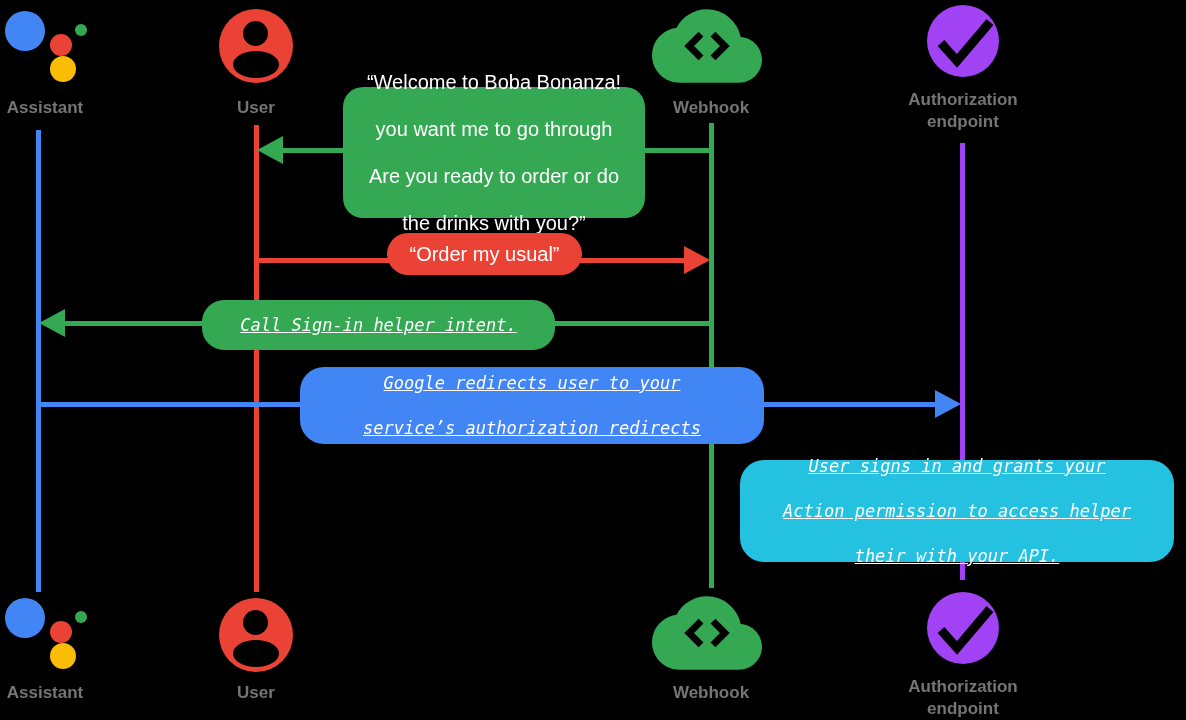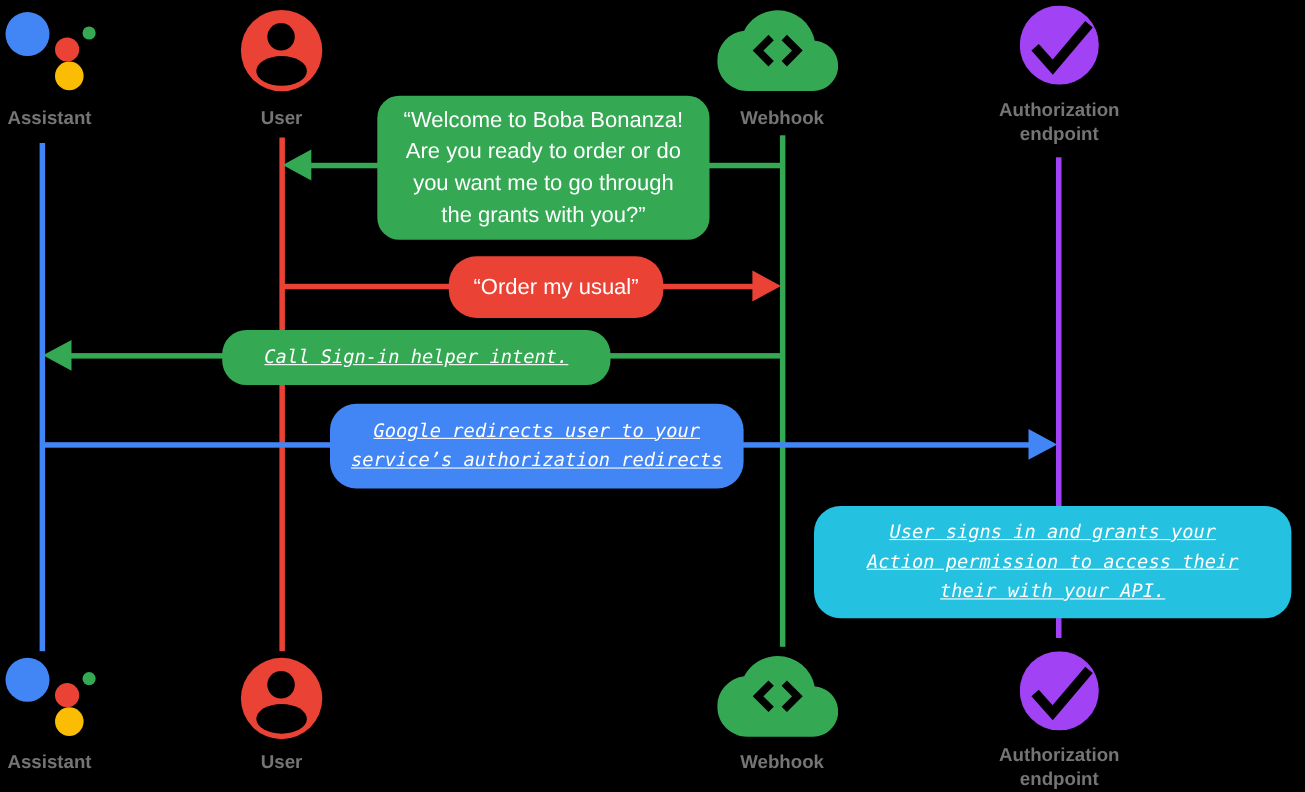--- a/index.html
+++ b/index.html
@@ -18,27 +18,27 @@
   .hl-signin{left:62px;top:321px;width:650px;background:#34A853;}
   .hl-redirect{left:38px;top:402px;width:899px;background:#4285F4;}
   
   .ah{position:absolute;width:0;height:0;border-style:solid;}
   .ah-welcome{left:257px;top:136px;border-width:14px 26px 14px 0;border-color:transparent #34A853 transparent transparent;}
   .ah-order{left:684px;top:246px;border-width:14px 0 14px 26px;border-color:transparent transparent transparent #EA4335;}
   .ah-signin{left:39px;top:309px;border-width:14px 26px 14px 0;border-color:transparent #34A853 transparent transparent;}
   .ah-redirect{left:935px;top:390px;border-width:14px 0 14px 26px;border-color:transparent transparent transparent #4285F4;}
   
   .bubble{position:absolute;color:#FFFFFF;display:flex;flex-direction:column;align-items:center;
-          justify-content:center;text-align:center;}
+          justify-content:center;text-align:center;gap:18px;}
   .bubble.sans{font-size:20px;line-height:29px;}
   .bubble.mono{font-family:"DejaVu Sans Mono",monospace;font-style:italic;font-size:17px;line-height:27px;text-decoration:underline;}
   .b-welcome{left:343px;top:87px;width:302px;height:131px;border-radius:20px;background:#34A853;}
-  .b-order{left:408px;top:233px;width:195px;height:56px;border-radius:25px;background:#EA4335;}
+  .b-order{left:387px;top:233px;width:195px;height:42px;border-radius:25px;background:#EA4335;}
   .b-signin{left:202px;top:300px;width:353px;height:50px;border-radius:22px;background:#34A853;}
-  .b-redirect{left:300px;top:367px;width:376px;height:77px;border-radius:24px;background:#4285F4;}
+  .b-redirect{left:300px;top:367px;width:464px;height:77px;border-radius:24px;background:#4285F4;}
   .b-grant{left:740px;top:460px;width:434px;height:102px;border-radius:24px;background:#24C1E0;}
   
   .label{position:absolute;width:160px;color:#757575;font-weight:700;font-size:17px;
          text-align:center;line-height:20px;}
   .label.two{line-height:22px;}
   
   .asst{position:absolute;width:90px;height:78px;}
   .asst .c{position:absolute;border-radius:50%;}
   .asst .blue{left:2px;top:2px;width:40px;height:40px;background:#4285F4;}
   .asst .red{left:47px;top:25px;width:22px;height:22px;background:#EA4335;}
@@ -66,37 +66,37 @@
   <div class="ah ah-welcome"></div>
   <div class="hline hl-order"></div>
   <div class="ah ah-order"></div>
   <div class="hline hl-signin"></div>
   <div class="ah ah-signin"></div>
   <div class="hline hl-redirect"></div>
   <div class="ah ah-redirect"></div>
 
   <div class="bubble sans b-welcome">
     <div>“Welcome to Boba Bonanza!</div>
+    <div>you want me to go through</div>
     <div>Are you ready to order or do</div>
-    <div>you want me to go through</div>
-    <div>the grants with you?”</div>
+    <div>the drinks with you?”</div>
   </div>
   <div class="bubble sans b-order">
     <div>“Order my usual”</div>
   </div>
   <div class="bubble mono b-signin">
     <div>Call Sign-in helper intent.</div>
   </div>
   <div class="bubble mono b-redirect">
     <div>Google redirects user to your</div>
     <div>service’s authorization redirects</div>
   </div>
   <div class="bubble mono b-grant">
     <div>User signs in and grants your</div>
-    <div>Action permission to access their</div>
+    <div>Action permission to access helper</div>
     <div>their with your API.</div>
   </div>
 
   <div class="asst" style="left:3px;top:9px;">
     <div class="c blue"></div>
     <div class="c red"></div>
     <div class="c grn"></div>
     <div class="c yel"></div>
   </div>
   <div class="usr" style="left:219px;top:9px;">

